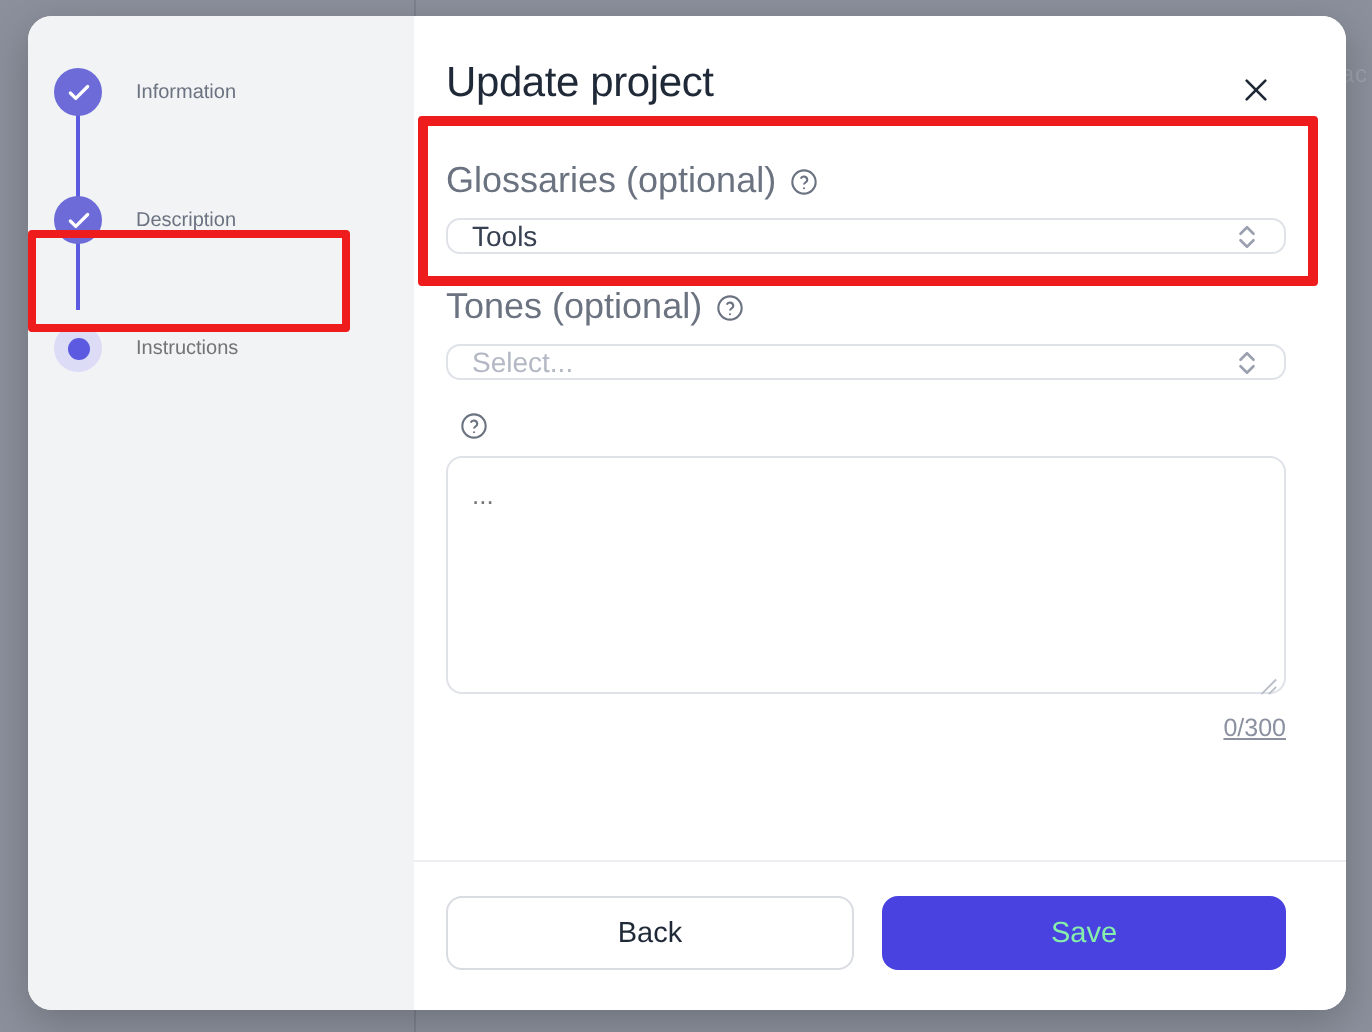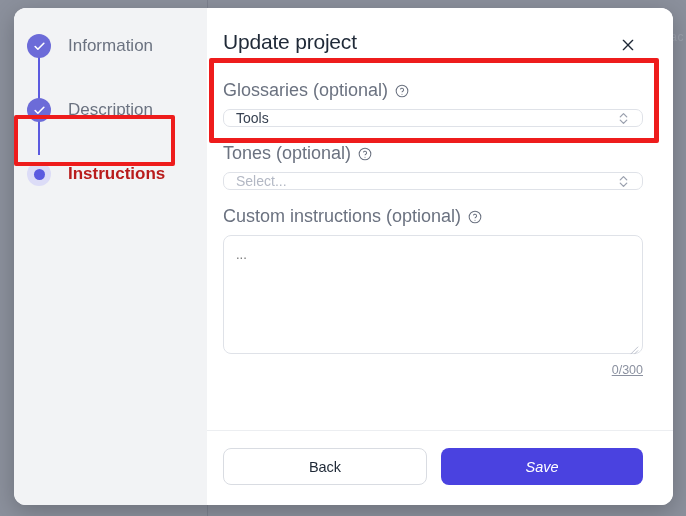--- a/index.html
+++ b/index.html
@@ -50,24 +50,24 @@
   }
   .step-marker.done { background: #6c6bd8; }
   .step-marker.done svg { display: block; }
   .step-marker.current { background: #dcdcf7; }
   .step-marker.current .dot {
     width: 11px; height: 11px; border-radius: 50%;
     background: #5b5ae0;
   }
   .step-label {
     margin-left: 17px;
-    font-size: 17px;
+    font-size: 10px;
     color: #6b7280;
   }
-  .step-label.active { color: #b91c1c; font-weight: bold; }
+  .step-label.active { color: #737373; }
   .connector {
     position: absolute;
     left: 24px;
     width: 2px;
     background: #5b5ae0;
     z-index: 1;
   }
   .connector.c1 { top: 47px; height: 44px; }
   .connector.c2 { top: 111px; height: 36px; }
 
@@ -182,23 +182,22 @@
     display: flex; align-items: center; justify-content: center;
     cursor: pointer;
   }
   .btn-back {
     border: 1px solid #d9dce2;
     background: #fff;
     color: #1f2937;
   }
   .btn-save {
     background: #4a42e0;
-    color: #ffffff;
+    color: #86efac;
     border: none;
-    font-style: italic;
   }
 </style>
 </head>
 <body>
 
 <div class="backdrop-line"></div>
 <div class="backdrop-text">ac</div>
 
 <div class="modal">
 
@@ -289,21 +288,20 @@
             <svg width="13" height="17" viewBox="0 0 16 20" fill="none" stroke="currentColor" stroke-width="1.6" stroke-linecap="round" stroke-linejoin="round">
                 <polyline points="4 8 8 4 12 8"></polyline>
                 <polyline points="4 12 8 16 12 12"></polyline>
               </svg>
           </span>
         </div>
       </div>
 
       <div class="field">
         <div class="field-label">
-          <span>Custom instructions (optional)</span>
           <span class="help-icon">
             <svg width="14" height="14" viewBox="0 0 24 24" fill="none" stroke="currentColor" stroke-width="1.8">
                 <circle cx="12" cy="12" r="10"></circle>
                 <path d="M9.2 9.2a2.9 2.9 0 0 1 5.6 1c0 1.9-2.8 2.4-2.8 3.9"></path>
                 <circle cx="12" cy="17.4" r="0.9" fill="currentColor" stroke="none"></circle>
               </svg>
           </span>
         </div>
         <div class="textarea-wrap">
           <textarea class="textarea" placeholder="..." style=""></textarea>

